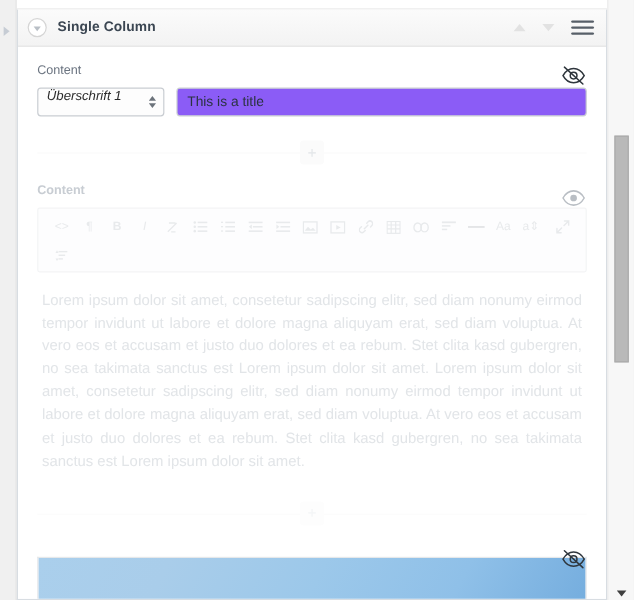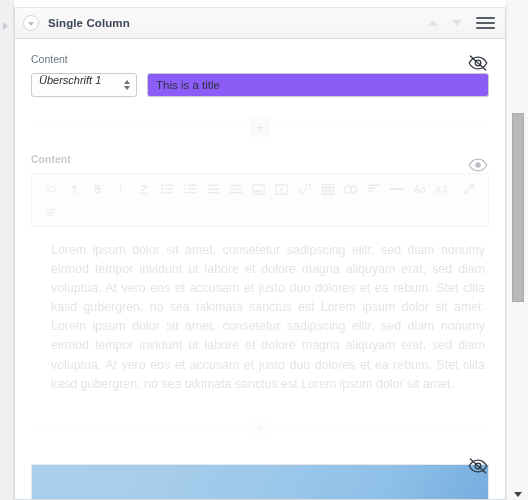--- a/index.html
+++ b/index.html
@@ -251,21 +251,20 @@
   .tb-icon svg { display:block; }
   .tb-spacer { margin-left: auto; }
 
   .editor-body {
     padding: 14px 4px 4px 4px;
     font-size: 12.4px;
     line-height: 1.54;
     color: #e2e5e8;
     text-align: justify;
     font-family: "Liberation Sans", sans-serif;
-    margin-left: 16px;
   }
 
   
   .image-block { padding-bottom: 0; }
   .image-frame {
     margin-top: 8px;
     height: 90px;
     background: linear-gradient(118deg,
                 #aacfec 0%,
                 #a9cdea 22%,

